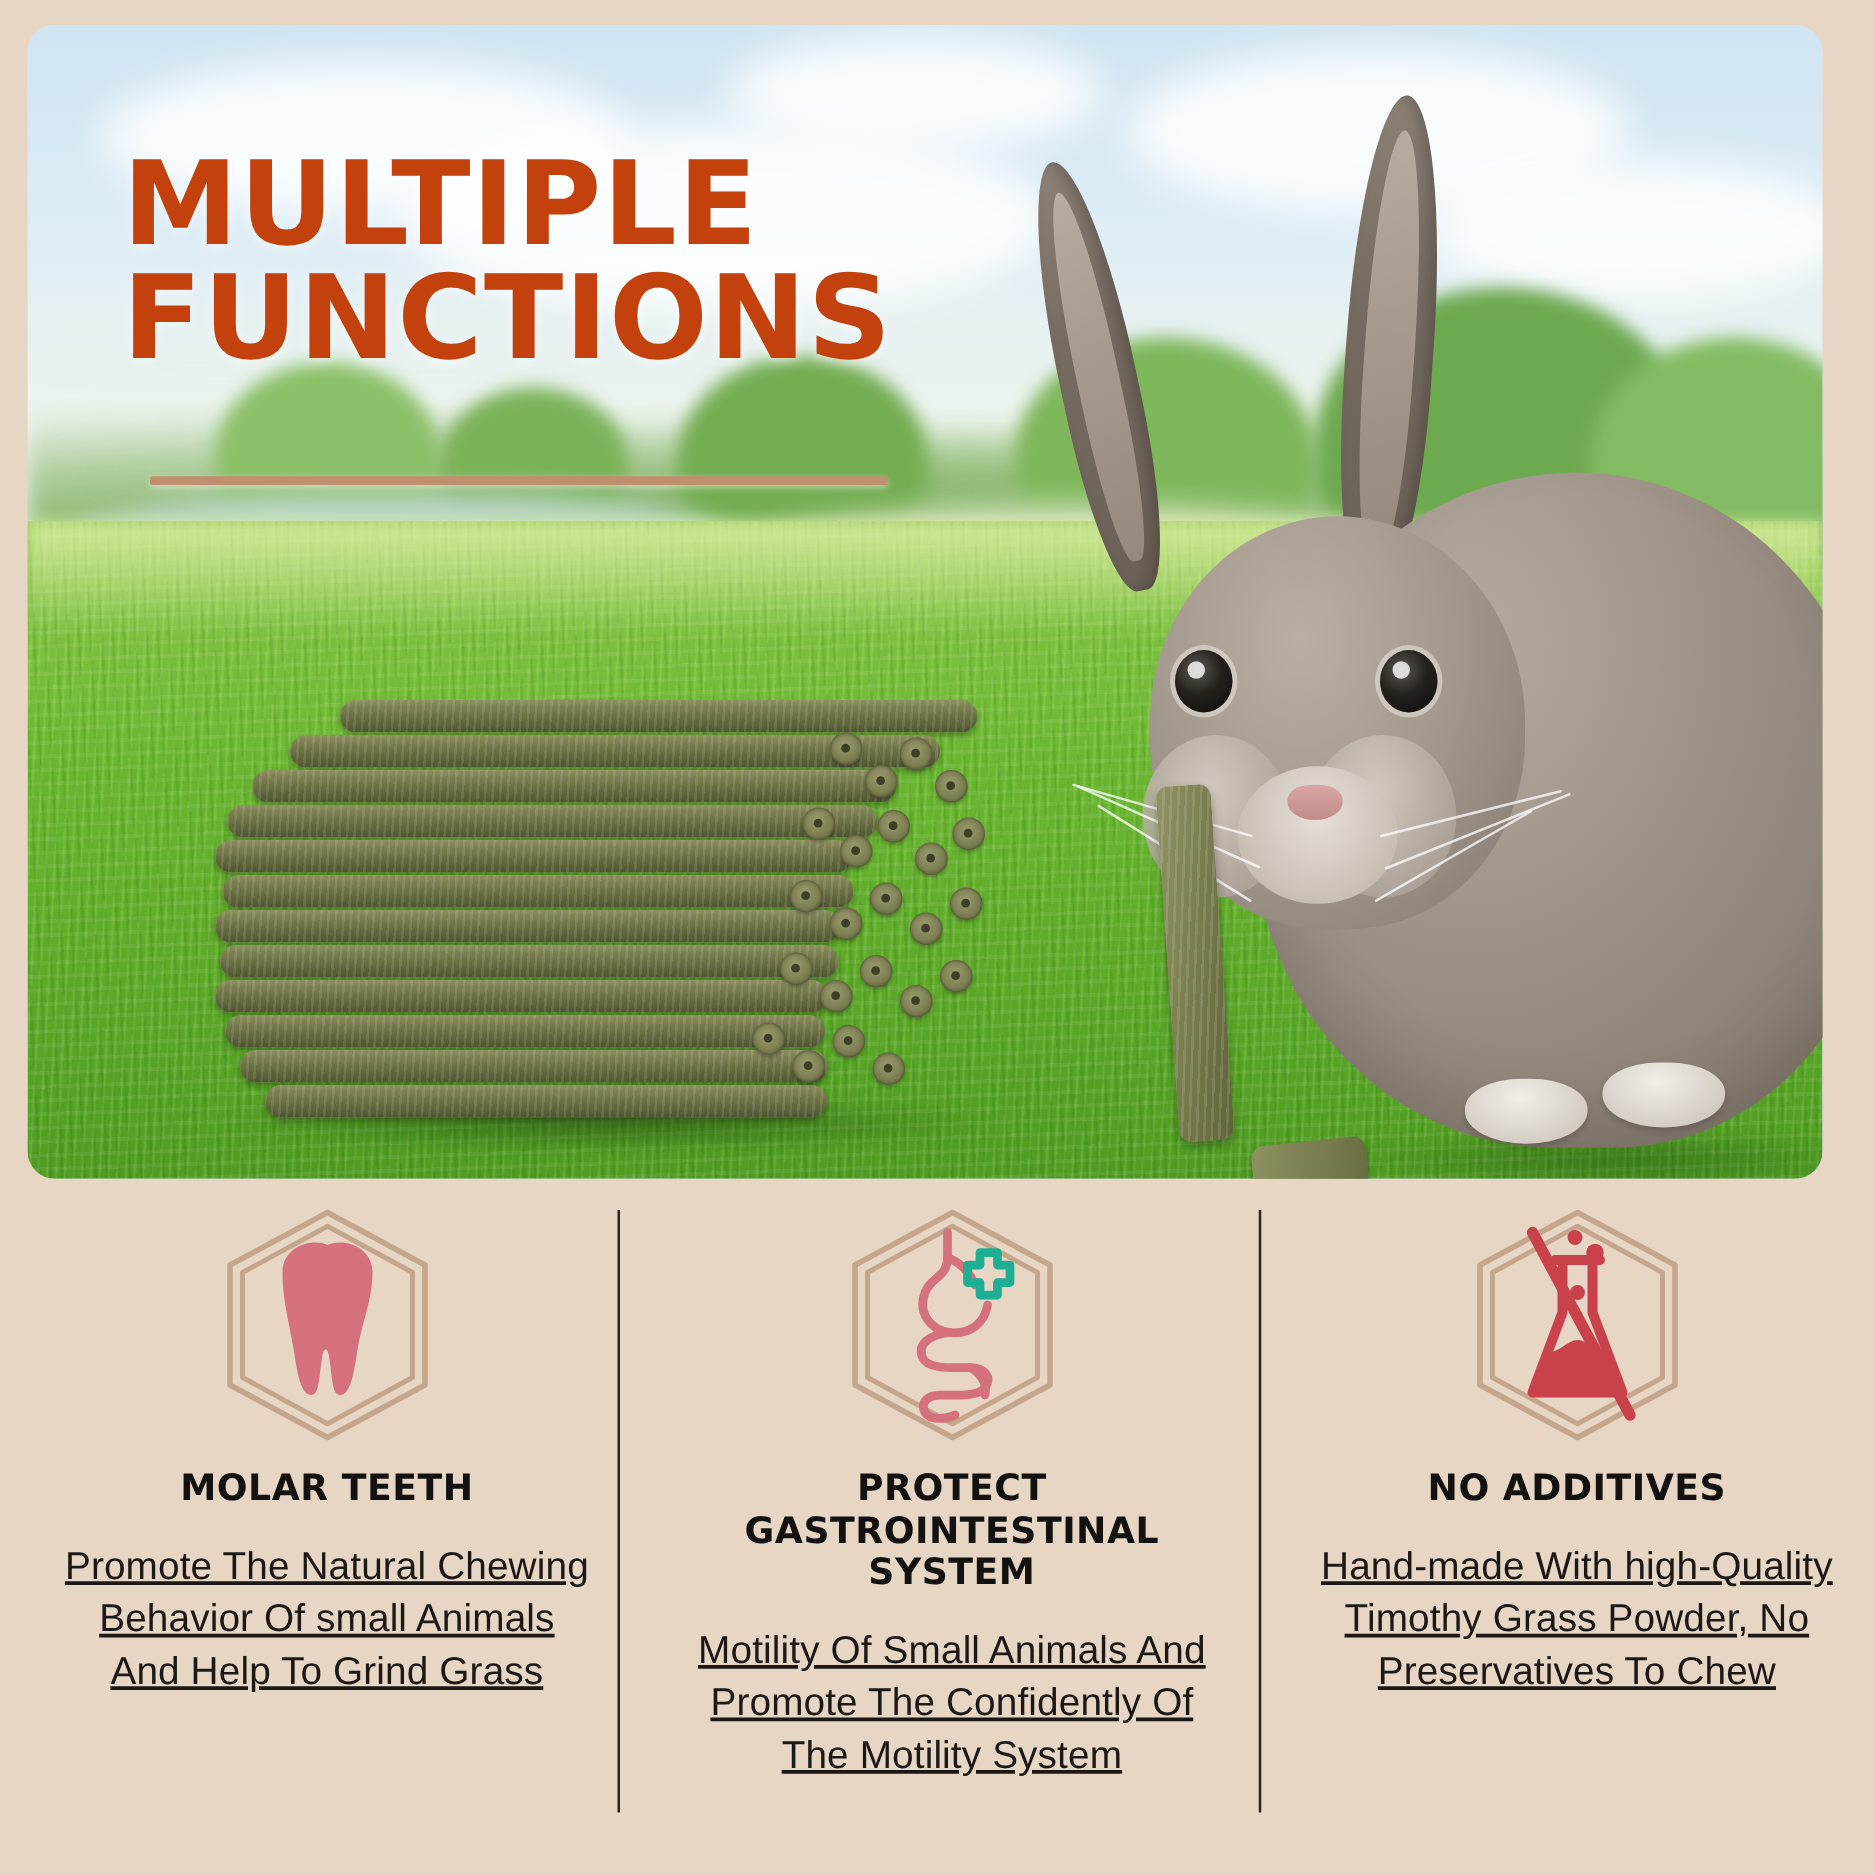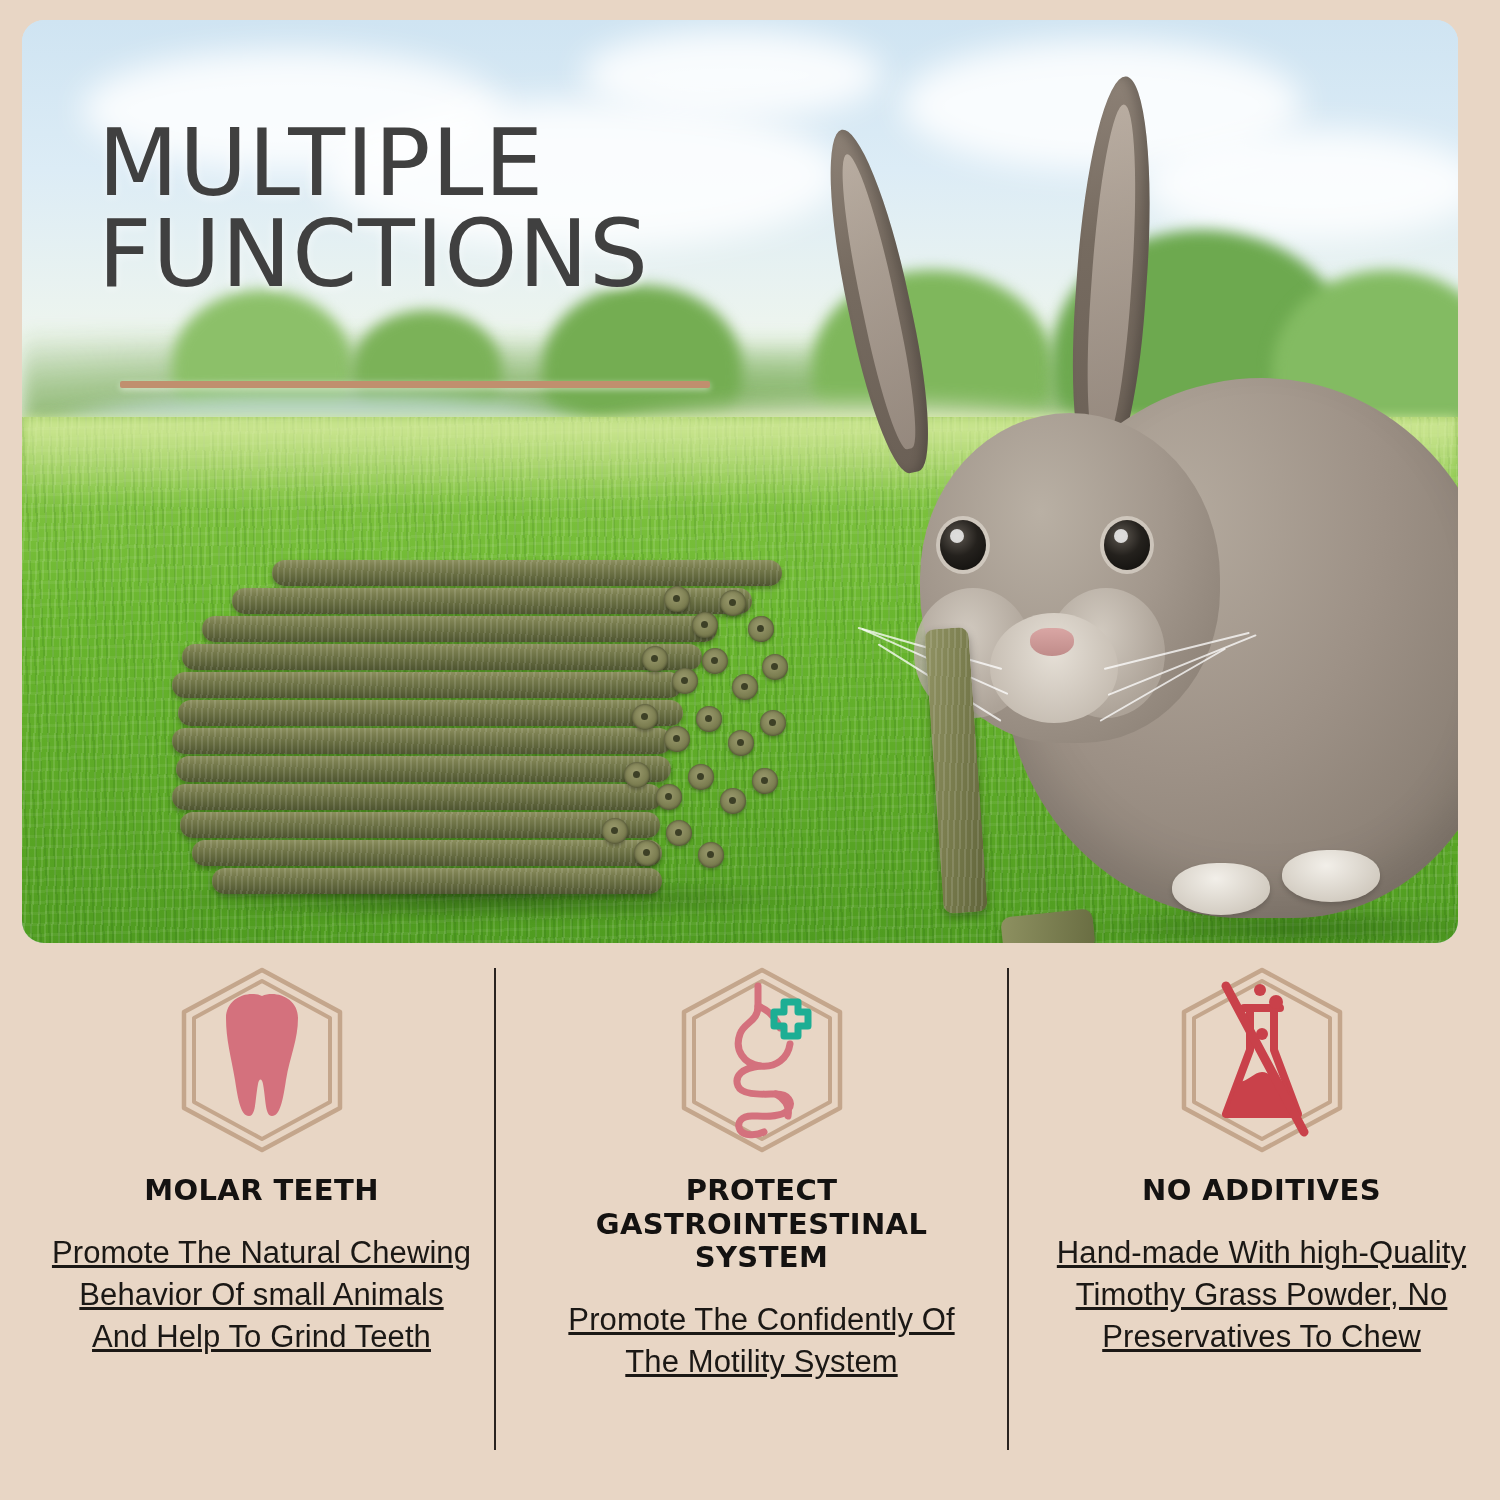--- a/index.html
+++ b/index.html
@@ -86,22 +86,22 @@
   }
   .lawn-hi {
     position:absolute; left:0; top:43%; width:100%; height:10%;
     background:linear-gradient(180deg, rgba(216,238,160,.85), rgba(216,238,160,0));
     filter:blur(6px);
   }
 
   
   .hero-title {
     position:absolute; left:76px; top:98px; width:680px;
-    font-weight:400; letter-spacing:1px; line-height:.98;
-    font-size:93px; color:#404040;
+    font-weight:700; letter-spacing:1px; line-height:.98;
+    font-size:93px; color:#c2410c;
     font-family:"DejaVu Sans", sans-serif;
     text-shadow:0 2px 10px rgba(255,255,255,.55);
   }
   .hero-title .l2 { display:block; }
   .title-rule {
     position:absolute; left:98px; top:361px; width:590px; height:7px;
     background:#c08f6e; border-radius:2px;
     box-shadow:0 2px 6px rgba(255,255,255,.5);
   }
 
@@ -422,21 +422,21 @@
                    C91 136 92 152 85 152 C77 152 74 136 71 116
                    C67 92 62 76 62 54 Z" fill="#d4717d"></path>
         </svg>
       </div>
       <div class="feat-title">
         <span>MOLAR TEETH</span>
       </div>
       <div class="feat-desc">
         <span>Promote The Natural Chewing</span>
         <span>Behavior Of small Animals</span>
-        <span>And Help To Grind Teeth</span>
+        <span>And Help To Grind Grass</span>
       </div>
     </div>
 
     <div class="feature">
       <div class="hexwrap">
         <svg width="196" height="196" viewBox="0 0 196 196">
           <path d="M98 6 L176 48 L176 144 L98 186 L20 144 L20 48 Z" fill="none" stroke="#c4a68c" stroke-width="4.5" stroke-linejoin="round"></path>
           <path d="M98 17 L166 54 L166 138 L98 175 L30 138 L30 54 Z" fill="none" stroke="#c4a68c" stroke-width="4" stroke-linejoin="round"></path>
         </svg>
         <svg class="icon-svg" width="196" height="196" viewBox="0 0 196 196">
@@ -455,20 +455,21 @@
           <g>
             <path d="M120 38 H134 V48 H144 V62 H134 V72 H120 V62 H110 V48 H120 Z" fill="none" stroke="#1dae94" stroke-width="7" stroke-linejoin="round"></path>
           </g>
         </svg>
       </div>
       <div class="feat-title">
         <span>PROTECT</span><br>
         <span>GASTROINTESTINAL SYSTEM</span>
       </div>
       <div class="feat-desc">
+        <span>Motility Of Small Animals And</span>
         <span>Promote The Confidently Of</span>
         <span>The Motility System</span>
       </div>
     </div>
 
     <div class="feature">
       <div class="hexwrap">
         <svg width="196" height="196" viewBox="0 0 196 196">
           <path d="M98 6 L176 48 L176 144 L98 186 L20 144 L20 48 Z" fill="none" stroke="#c4a68c" stroke-width="4.5" stroke-linejoin="round"></path>
           <path d="M98 17 L166 54 L166 138 L98 175 L30 138 L30 54 Z" fill="none" stroke="#c4a68c" stroke-width="4" stroke-linejoin="round"></path>

